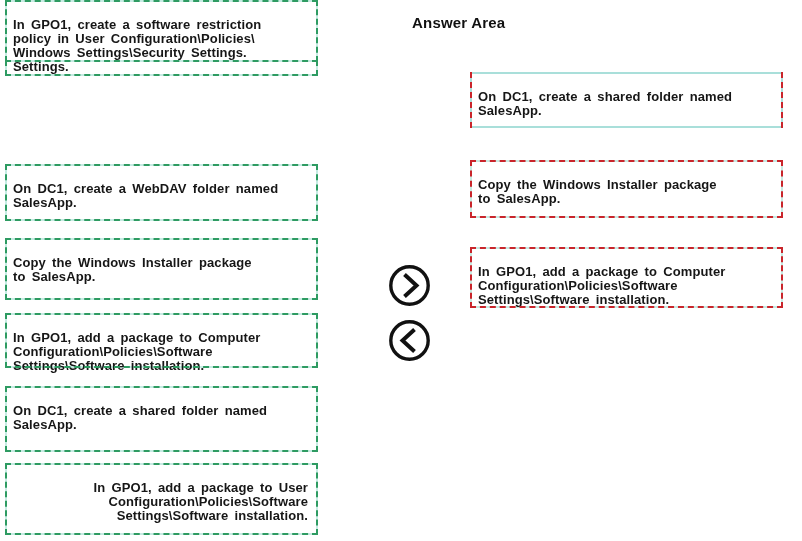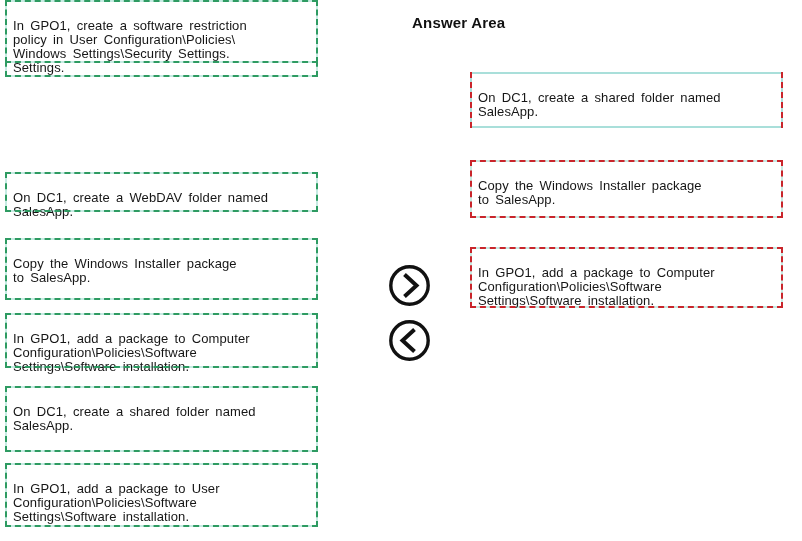--- a/index.html
+++ b/index.html
@@ -14,47 +14,46 @@
   }
   .title-actions{left:70px;}
   .title-answer{left:412px;}
 
   
   .opt{
     position:absolute;width:313px;box-sizing:border-box;background:#ffffff;
     border:2px solid #c6ebe3;
   }
   .opt .txt{
-    display:block;padding:9px 8px 0 6px;font-size:13px;line-height:14px;
-    font-weight:400;color:#161616;white-space:pre-line;word-spacing:2.5px;
+    display:block;padding:16px 8px 0 6px;font-size:13px;line-height:14px;
+    font-weight:700;color:#161616;white-space:pre-line;word-spacing:2.5px;
     letter-spacing:0.1px;
-    margin-top:8px;
   }
   .opt::before{
     content:"";position:absolute;inset:-2px;pointer-events:none;
   }
   .action-item::before{border:2px dashed #2e9b62;}
   .answer-item::before{border:2px dashed #c9252b;}
 
   
   .answer-item.placed{border:2px solid #a9dfda;}
   .answer-item.placed::before{
     border:0;
     border-left:2px dashed #c9252b;
     border-right:2px dashed #c9252b;
   }
 
   .action-item{left:5px;}
   .action-item:nth-of-type(1){top:43px;height:58px;}
   .action-item:nth-of-type(2){top:115px;height:50px;}
-  .action-item:nth-of-type(3){top:172px;height:40px;}
+  .action-item:nth-of-type(3){top:164px;height:57px;}
   .action-item:nth-of-type(4){top:238px;height:62px;}
   .action-item:nth-of-type(5){top:313px;height:55px;}
   .action-item:nth-of-type(6){top:386px;height:66px;}
-  .action-item:nth-of-type(7){top:463px;height:64px;}
+  .action-item:nth-of-type(7){top:463px;height:72px;text-align:right;}
 
   .answer-item{left:470px;}
   .answer-item.slot-1{top:72px;height:56px;}
   .answer-item.slot-2{top:160px;height:58px;}
   .answer-item.slot-3{top:247px;height:61px;}
 
   .arrow-btn{
     position:absolute;left:387px;width:45px;height:45px;padding:0;margin:0;
     background:transparent;border:0;cursor:pointer;
   }

